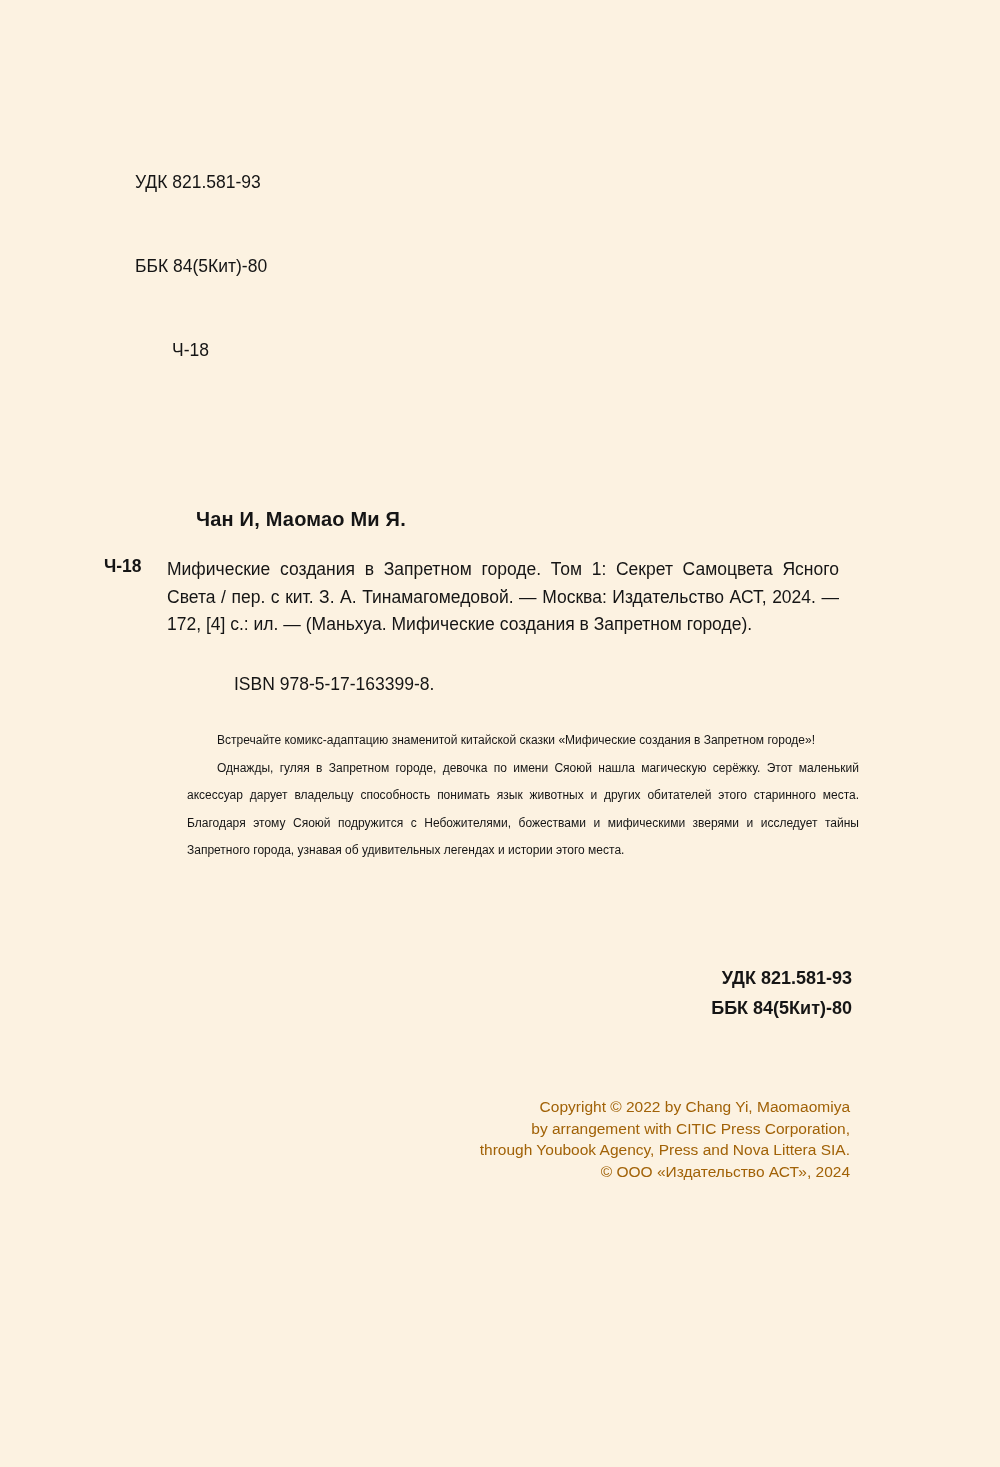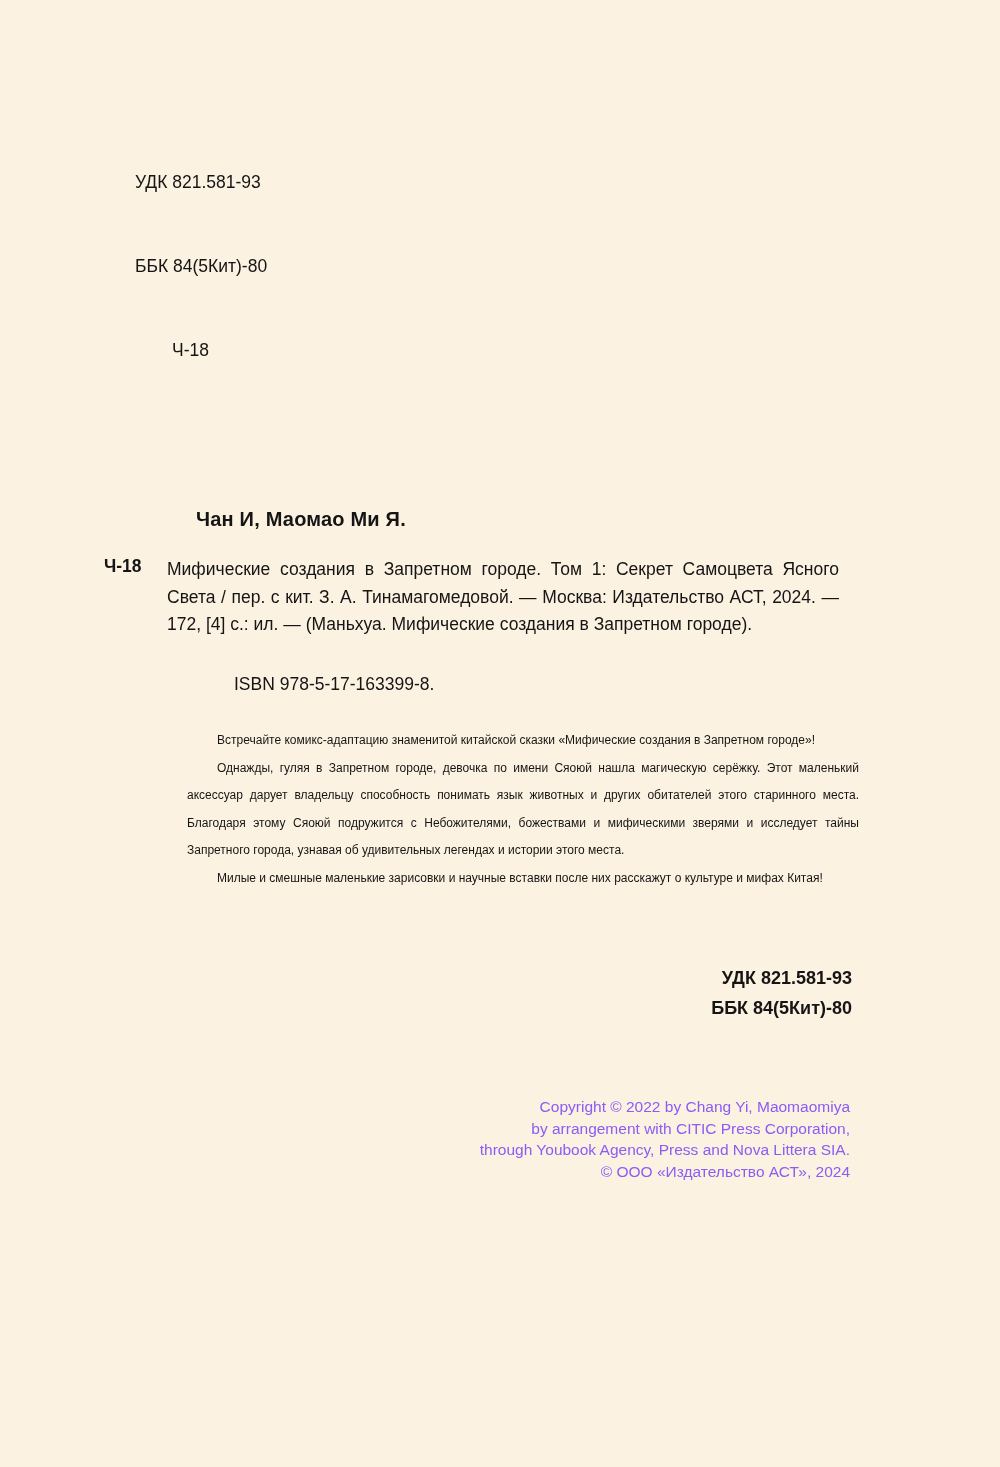--- a/index.html
+++ b/index.html
@@ -81,21 +81,21 @@
     line-height: 30px;
   }
 
   .copyright-block {
     left: 180px;
     top: 1096px;
     width: 670px;
     text-align: right;
     font-size: 15.5px;
     line-height: 21.5px;
-    color: #8b5cf6;
+    color: #a16207;
   }
 </style>
 </head>
 <body>
 
 <div class="page">
 
   <div class="abs top-codes">
     <div>УДК 821.581-93</div>
     <div>ББК 84(5Кит)-80</div>
@@ -106,21 +106,20 @@
 
   <div class="abs margin-code">Ч-18</div>
 
   <div class="abs biblio">Мифические создания в Запретном городе. Том 1: Секрет Самоцвета Ясного Света / пер. с кит. З. А. Тинамагомедовой. — Москва: Издательство АСТ, 2024. — 172, [4] с.: ил. — (Маньхуа. Мифические создания в Запретном городе).</div>
 
   <div class="abs isbn-line">ISBN 978-5-17-163399-8.</div>
 
   <div class="abs annotation">
     <p>Встречайте комикс-адаптацию знаменитой китайской сказки «Мифические создания в Запретном городе»!</p>
     <p>Однажды, гуляя в Запретном городе, девочка по имени Сяоюй нашла магическую серёжку. Этот маленький аксессуар дарует владельцу способность понимать язык животных и других обитателей этого старинного места. Благодаря этому Сяоюй подружится с Небожителями, божествами и мифическими зверями и исследует тайны Запретного города, узнавая об удивительных легендах и истории этого места.</p>
-    <p>Милые и смешные маленькие зарисовки и научные вставки после них расскажут о культуре и мифах Китая!</p>
   </div>
 
   <div class="abs codes-right">
     <div>УДК 821.581-93</div>
     <div>ББК 84(5Кит)-80</div>
   </div>
 
   <div class="abs copyright-block">
     <div>Copyright © 2022 by Chang Yi, Maomaomiya</div>
     <div>by arrangement with CITIC Press Corporation,</div>

